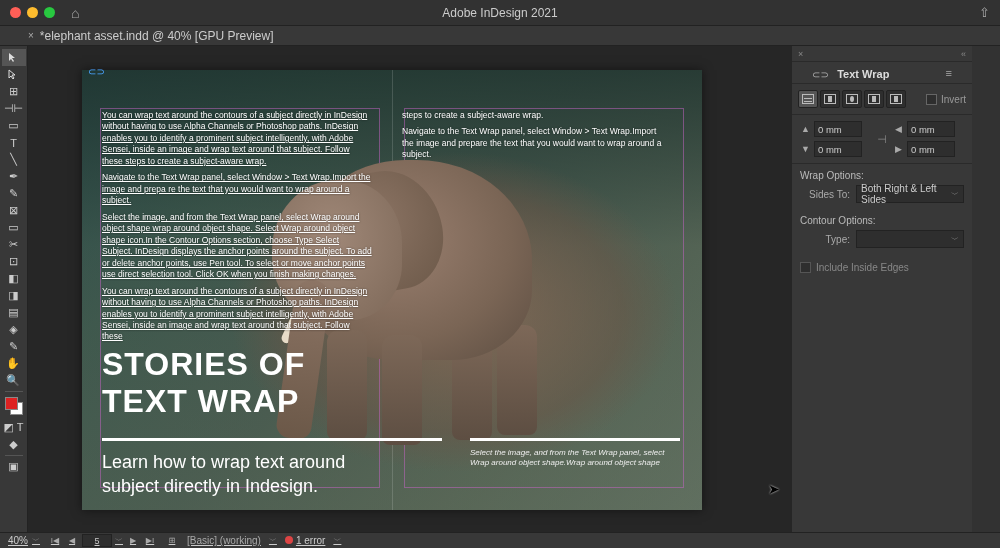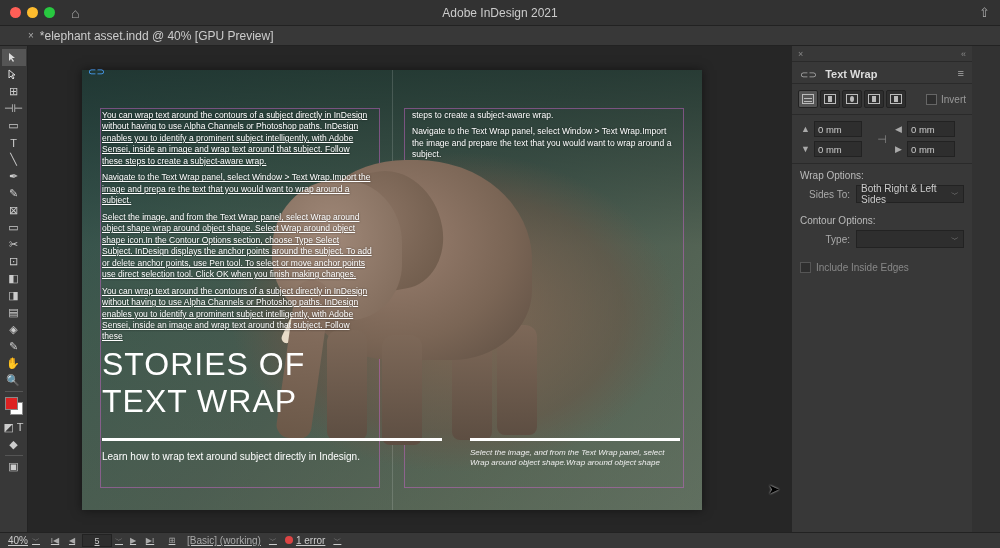--- a/index.html
+++ b/index.html
@@ -38,29 +38,29 @@
 .eleph-ear { position: absolute; left: 100px; top: 40px; width: 100px; height: 120px; background: radial-gradient(ellipse at 30% 40%, #8d7565, #6b5848); border-radius: 30% 60% 50% 40%; transform: rotate(-10deg); }
 .eleph-trunk { position: absolute; left: 55px; top: 150px; width: 35px; height: 160px; background: linear-gradient(180deg, #8d7565, #6b5848); border-radius: 20px 20px 15px 15px; transform: rotate(8deg); transform-origin: top; }
 .eleph-tusk { position: absolute; left: 48px; top: 165px; width: 10px; height: 50px; background: #e8dcc8; border-radius: 5px; transform: rotate(25deg); }
 .eleph-leg { position: absolute; width: 40px; height: 110px; background: linear-gradient(180deg, #7d6858, #5d4e42); border-radius: 12px 12px 8px 8px; }
 .leg1 { left: 85px; top: 200px; }
 .leg2 { left: 140px; top: 205px; }
 .leg3 { left: 210px; top: 200px; }
 .leg4 { left: 255px; top: 195px; }
 .body-txt { position: absolute; font-size: 8.5px; line-height: 1.35; color: #fff; text-shadow: 0 0 2px rgba(0,0,0,0.5); }
 .body-txt p { margin-bottom: 5px; }
-.headline { position: absolute; left: 20px; top: 276px; font-size: 32px; font-weight: 400; letter-spacing: 1px; color: #fff; line-height: 1.15; }
+.headline { position: absolute; left: 20px; top: 276px; font-size: 32px; font-weight: 700; letter-spacing: 1px; color: #fff; line-height: 1.15; }
 .hr1 { position: absolute; left: 20px; top: 368px; width: 340px; height: 3px; background: #fff; }
 .hr2 { position: absolute; left: 388px; top: 368px; width: 210px; height: 3px; background: #fff; }
-.sub { position: absolute; left: 20px; top: 380px; font-size: 10px; font-weight: 300; color: #fff; width: 280px; line-height: 1.35; }
+.sub { position: absolute; left: 20px; top: 380px; font-size: 18px; font-weight: 300; color: #fff; width: 280px; line-height: 1.35; }
 .cap { position: absolute; left: 388px; top: 378px; font-size: 8px; font-style: italic; color: #eee; width: 200px; line-height: 1.3; }
 .panel-dock { width: 180px; background: #383838; display: flex; flex-direction: column; }
 .panel-hdr { height: 16px; display: flex; align-items: center; justify-content: space-between; padding: 0 6px; border-bottom: 1px solid #2a2a2a; }
 .dock-ctrl { font-size: 9px; color: #888; }
-.panel-tab { height: 22px; display: flex; align-items: center; padding: 0 8px; background: #383838; border-bottom: 1px solid #2a2a2a; justify-content: space-between; }
+.panel-tab { height: 22px; display: flex; align-items: center; padding: 0 20px; background: #383838; border-bottom: 1px solid #2a2a2a; justify-content: space-between; }
 .chain-ic { color: #aaa; font-size: 10px; margin-right: 4px; }
 .panel-title { font-size: 11px; font-weight: 600; color: #ddd; }
 .panel-menu { color: #aaa; font-size: 11px; }
 .wrap-modes { display: flex; gap: 2px; padding: 6px 6px; align-items: center; border-bottom: 1px solid #2a2a2a; }
 .mode-btn { width: 20px; height: 18px; background: #2e2e2e; border: 1px solid #222; display: flex; align-items: center; justify-content: center; cursor: pointer; border-radius: 2px; }
 .mode-btn.sel { background: #555; }
 .mode-ic { width: 12px; height: 10px; position: relative; }
 .mode-ic::before { content: ''; position: absolute; inset: 0; border: 1px solid #bbb; }
 .m-none::after { content: ''; position: absolute; left: 2px; top: 2px; right: 2px; bottom: 2px; background: repeating-linear-gradient(0deg, #bbb 0 1px, transparent 1px 3px); }
 .m-bbox::after { content: ''; position: absolute; left: 4px; top: 2px; width: 4px; height: 6px; background: #bbb; }
@@ -168,21 +168,21 @@
         <div class="eleph-tusk"></div>
         <div class="eleph-trunk"></div>
       </div>
 
       <div class="body-txt" style="left:20px; top:40px; width:270px;text-decoration:underline;">
         <p>You can wrap text around the contours of a subject directly in InDesign without having to use Alpha Channels or Photoshop paths. InDesign enables you to identify a prominent subject intelligently, with Adobe Sensei, inside an image and wrap text around that subject. Follow these steps to create a subject-aware wrap.</p>
         <p>Navigate to the Text Wrap panel, select Window &gt; Text Wrap.Import the image and prepa re the text that you would want to wrap around a subject.</p>
         <p>Select the image, and from the Text Wrap panel, select Wrap around object shape wrap around object shape. Select Wrap around object shape icon.In the Contour Options section, choose Type Select Subject. InDesign displays the anchor points around the subject. To add or delete anchor points, use Pen tool. To select or move anchor points use direct selection tool. Click OK when you finish making changes.</p>
         <p>You can wrap text around the contours of a subject directly in InDesign without having to use Alpha Channels or Photoshop paths. InDesign enables you to identify a prominent subject intelligently, with Adobe Sensei, inside an image and wrap text around that subject. Follow these</p>
       </div>
-      <div class="body-txt" style="left:330px; top:40px; width:260px;">
+      <div class="body-txt" style="left:320px; top:40px; width:260px;">
         <p>steps to create a subject-aware wrap.</p>
         <p>Navigate to the Text Wrap panel, select Window &gt; Text Wrap.Import the image and prepare the text that you would want to wrap around a subject.</p>
       </div>
 
       <div class="headline">
         <div>STORIES OF</div>
         <div>TEXT WRAP</div>
       </div>
       <div class="hr1"></div>
       <div class="hr2"></div>

